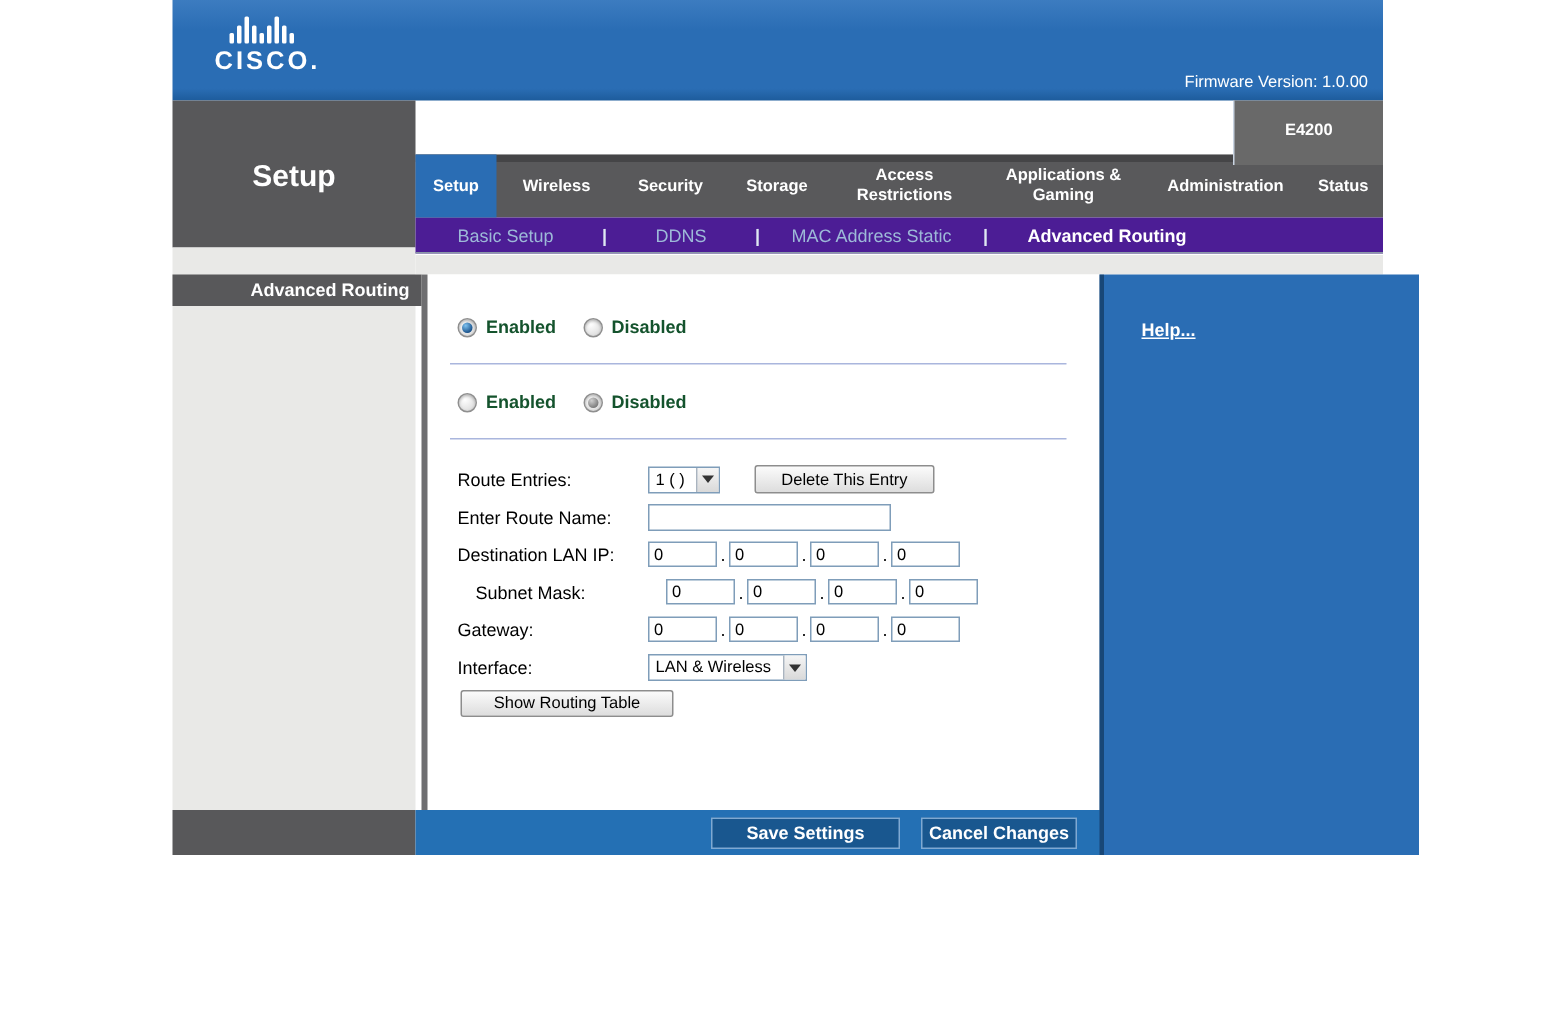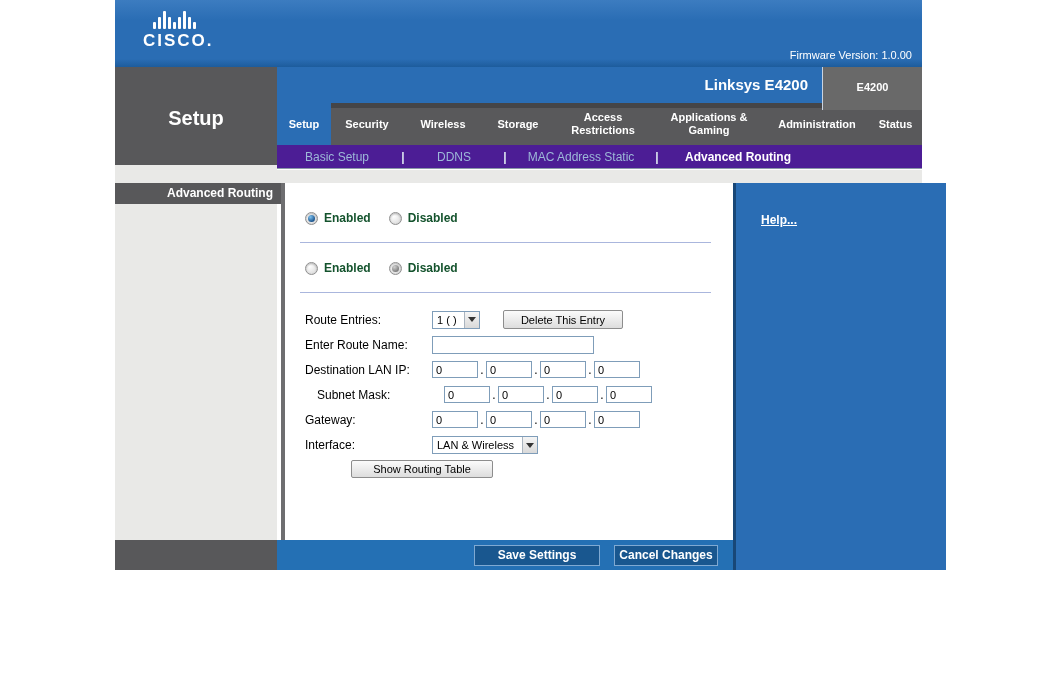--- a/index.html
+++ b/index.html
@@ -180,27 +180,26 @@
   <div class="side-top">
     <div class="title">Setup</div>
   </div>
   <div class="side-body"></div>
   <div class="side-bottom"></div>
   <div class="section-bar">Advanced Routing</div>
   <div class="side-label" style="top: 215px;">NAT</div>
   <div class="side-label" style="top: 265px;">Dynamic Routing (RIP)</div>
   <div class="side-label" style="top: 315px;">Static Routing</div>
 
-  <div class="model-bar">Linksys E4200</div>
   <div class="device-tab">E4200</div>
 
   <div class="tabrow">
     <div class="tab active" style="width:54px">Setup</div>
+    <div class="tab" style="width:80px">Wireless</div>
     <div class="tab" style="width:72px">Security</div>
-    <div class="tab" style="width:80px">Wireless</div>
     <div class="tab" style="width:70px">Storage</div>
     <div class="tab" style="width:100px">Access Restrictions</div>
     <div class="tab" style="width:112px">Applications &amp; Gaming</div>
     <div class="tab" style="width:104px">Administration</div>
     <div class="tab" style="flex:1">Status</div>
   </div>
 
   <div class="subnav">
     <div class="slink" style="width:120px">Basic Setup</div>
     <div class="sep" style="width:12px">|</div>
@@ -283,21 +282,21 @@
     <div class="frow" style="left:20px; top:253px;">
       <span class="flabel" style="width:127px">Interface:</span>
       <div class="winselect" style="width:106px">
         <span class="sel-text">LAN &amp; Wireless</span>
         <span class="sel-btn">
             <span class="arrow"></span>
           </span>
       </div>
     </div>
 
-    <div class="frow" style="left:22px; top:277px;margin-left:44px;">
+    <div class="frow" style="left:22px; top:277px;">
       <div class="gbtn" style="width:142px; height:18px;">Show Routing Table</div>
     </div>
 
   </div>
 
   <div class="footer">
     <div class="btn-primary" style="left:197px; width:126px;">Save Settings</div>
     <div class="btn-primary" style="left:337px; width:104px;">Cancel Changes</div>
   </div>
 

